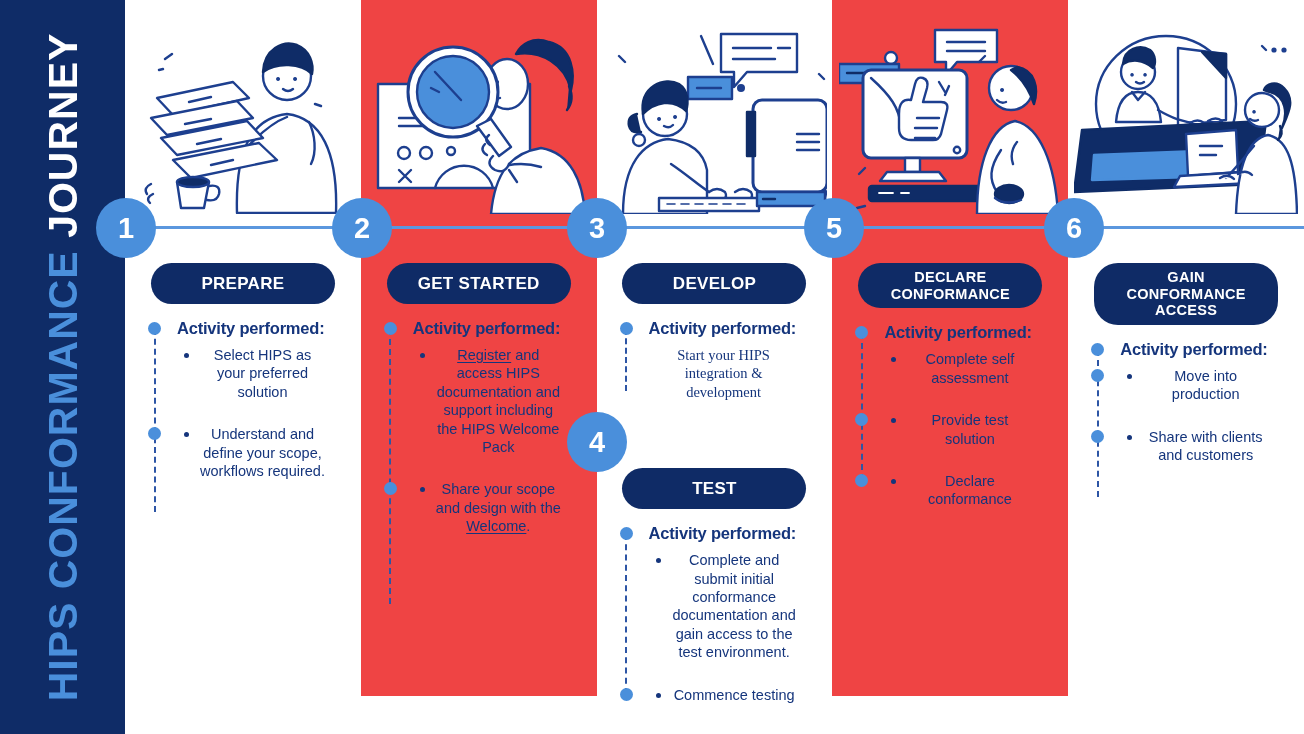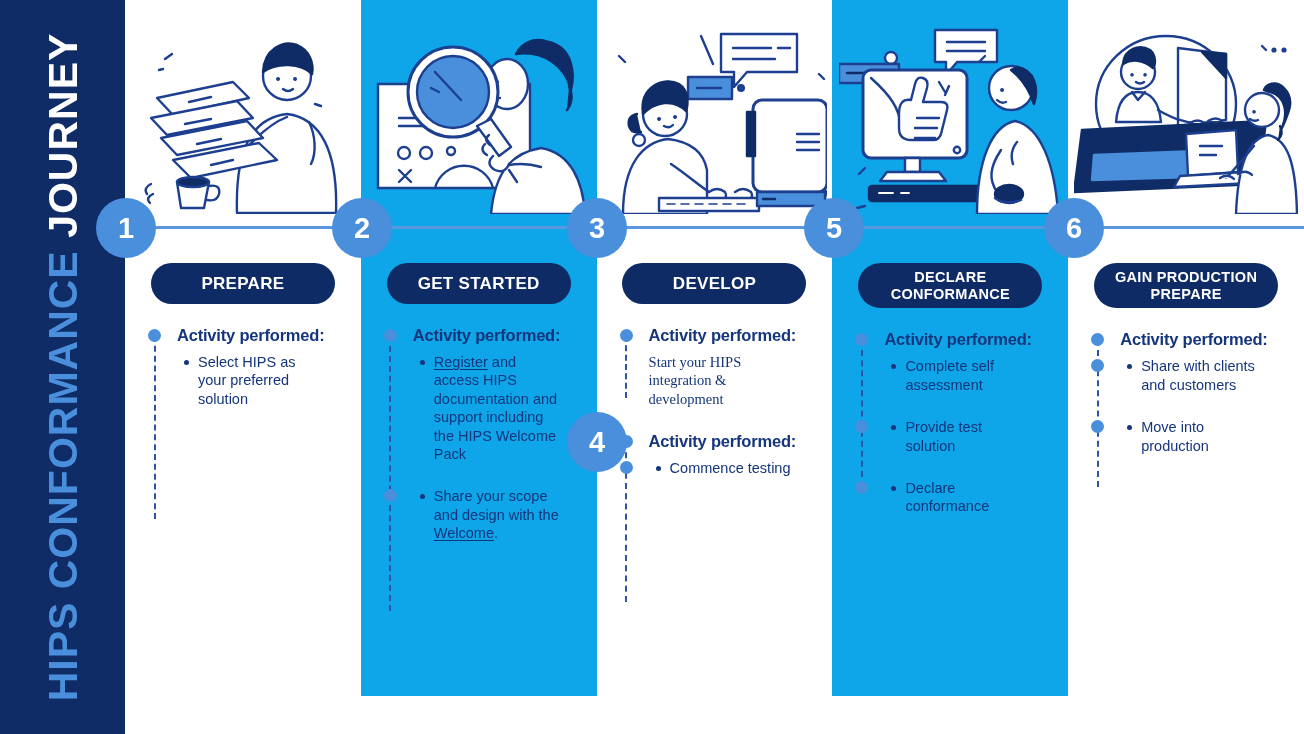--- a/index.html
+++ b/index.html
@@ -9,44 +9,44 @@
   
   .sidebar{position:absolute;left:0;top:0;width:125px;height:734px;background:#0f2c67;}
   .vtitle{position:absolute;top:50%;left:50%;transform:translate(-50%,-50%) rotate(-90deg);
           white-space:nowrap;font-size:41px;font-weight:bold;letter-spacing:1px;}
   .vtitle .t1{color:#4a8fdb;}
   .vtitle .t2{color:#ffffff;}
 
   
   .cols{position:absolute;left:125px;top:0;right:0;height:696px;display:flex;}
   .col{flex:1;position:relative;}
-  .col.alt{background:#0ea5e9;}
+  .col.alt{background:#ef4444;}
 
   
   .tline{position:absolute;left:126px;right:0;top:226px;height:2.5px;background:#5b97de;z-index:2;}
   .step{position:absolute;width:60px;height:60px;border-radius:50%;background:#4a8fdb;color:#fff;
         display:flex;align-items:center;justify-content:center;font-size:29px;font-weight:bold;z-index:5;}
 
   
   .ill{height:235px;display:flex;justify-content:center;align-items:flex-start;padding-top:22px;box-sizing:border-box;}
 
   
   .pill{width:184px;min-height:41px;margin:28px auto 0;background:#0f2b66;border-radius:24px;
         display:flex;align-items:center;justify-content:center;color:#fff;font-weight:bold;
         font-size:17px;letter-spacing:.3px;text-align:center;box-sizing:border-box;}
   .pill.two{font-size:14.5px;line-height:1.15;padding:6px 10px;}
   .pill.mt-test{margin-top:67px;}
 
   
-  .activity{position:relative;margin-top:22px;padding-left:52px;padding-right:2px;}
+  .activity{position:relative;margin-top:15px;padding-left:52px;padding-right:2px;}
   .activity::before{content:'';position:absolute;left:23px;top:3px;width:13px;height:13px;
         border-radius:50%;background:#4a8fdb;z-index:3;}
   .rail{position:absolute;left:28.5px;top:10px;width:0;border-left:2px dashed #2d55a5;z-index:1;}
   .act-heading{font-size:16.5px;font-weight:bold;letter-spacing:-.2px;}
-  .activity ul{margin:8px 0 0;padding:0;list-style:none;width:150px;font-size:14.5px;line-height:1.27;}
+  .activity ul{margin:8px 0 0;padding:0;list-style:none;width:150px;font-size:14.5px;line-height:1.27;text-align:center;}
   .activity li{position:relative;padding-left:21px;margin-bottom:24px;}
   .activity li::before{content:'';position:absolute;left:7px;top:7px;width:5px;height:5px;
         border-radius:50%;background:#15357c;}
   .activity li.has-rail-dot::after{content:'';position:absolute;left:-29px;top:2px;width:13px;height:13px;
         border-radius:50%;background:#4a8fdb;z-index:3;}
   .activity li.plain{padding-left:0;font-family:Liberation Serif, serif;}
   .activity li.plain::before{display:none;}
   .u{text-decoration:underline;text-underline-offset:2px;}
   svg{display:block;}
 </style>
@@ -80,20 +80,21 @@
         </svg>
       </div>
       <div class="pill">
           <span>PREPARE</span>
         </div>
       <div class="activity">
         <div class="rail" style="height: 183.438px;"></div>
         <div class="act-heading">Activity performed:</div>
         <ul>
             <li><span>Select HIPS as your preferred solution</span></li>
+            <li class="has-rail-dot"><span>Understand and define your scope, workflows required.</span></li>
           </ul>
       </div>
     </div>
 
     <div class="col alt">
       <div class="ill">
         <svg width="212" height="192" viewBox="0 0 212 192" fill="none" stroke="#1d3f8f" stroke-width="2.4" stroke-linejoin="round" stroke-linecap="round">
           <rect x="5" y="62" width="152" height="104" fill="#fff"></rect>
           <path d="M26 96 h34 M26 104 h26"></path>
           <circle cx="31" cy="131" r="6"></circle>
@@ -163,24 +164,28 @@
       <div class="pill">
           <span>DEVELOP</span>
         </div>
       <div class="activity">
         <div class="rail" style="height: 62px;"></div>
         <div class="act-heading">Activity performed:</div>
         <ul>
             <li class="plain"><span>Start your HIPS integration &amp; development</span></li>
           </ul>
       </div>
+      <div class="pill mt-test">
+          <span>TEST</span>
+        </div>
       <div class="activity">
         <div class="rail" style="height: 159.438px;"></div>
         <div class="act-heading">Activity performed:</div>
         <ul>
+            <li><span>Complete and submit initial conformance documentation and gain access to the test environment.</span></li>
             <li class="has-rail-dot"><span>Commence testing</span></li>
           </ul>
       </div>
     </div>
 
     <div class="col alt">
       <div class="ill">
         <svg width="222" height="192" viewBox="0 0 222 192" fill="none" stroke="#1d3f8f" stroke-width="2.4" stroke-linejoin="round" stroke-linecap="round">
           <path d="M96 8 h62 v32 h-40 l-11 13 v-13 h-11 Z" fill="#fff"></path>
           <path d="M108 20 h38 M108 29 h38"></path>
@@ -249,28 +254,28 @@
           <path d="M180 88 a1.8 1.8 0 1 0 .1 0" fill="#1d3f8f" stroke="none"></path>
           <path d="M176 97 q4 3 8 1" fill="none"></path>
           <path d="M180 124 C168 138 160 148 152 156" fill="none"></path>
           <path d="M146 156 q8 -5 14 1 M164 152 q8 -5 14 1" fill="#fff"></path>
           <circle cx="200" cy="28" r="2.6" fill="#1d3f8f" stroke="none"></circle>
           <circle cx="210" cy="28" r="2.6" fill="#1d3f8f" stroke="none"></circle>
           <path d="M188 24 l4 4"></path>
         </svg>
       </div>
       <div class="pill two">
-          <span style="max-width:150px">GAIN PRODUCTION PREPARE</span>
+          <span style="max-width:150px">GAIN CONFORMANCE ACCESS</span>
         </div>
       <div class="activity">
         <div class="rail" style="height: 146.625px;"></div>
         <div class="act-heading">Activity performed:</div>
         <ul>
+            <li class="has-rail-dot"><span>Move into production</span></li>
             <li class="has-rail-dot"><span>Share with clients and customers</span></li>
-            <li class="has-rail-dot"><span>Move into production</span></li>
           </ul>
       </div>
     </div>
   </div>
 
   <div class="tline"></div>
   <div class="step" style="left:96px;top:198px">
       <span>1</span>
     </div>
   <div class="step" style="left:332px;top:198px">

